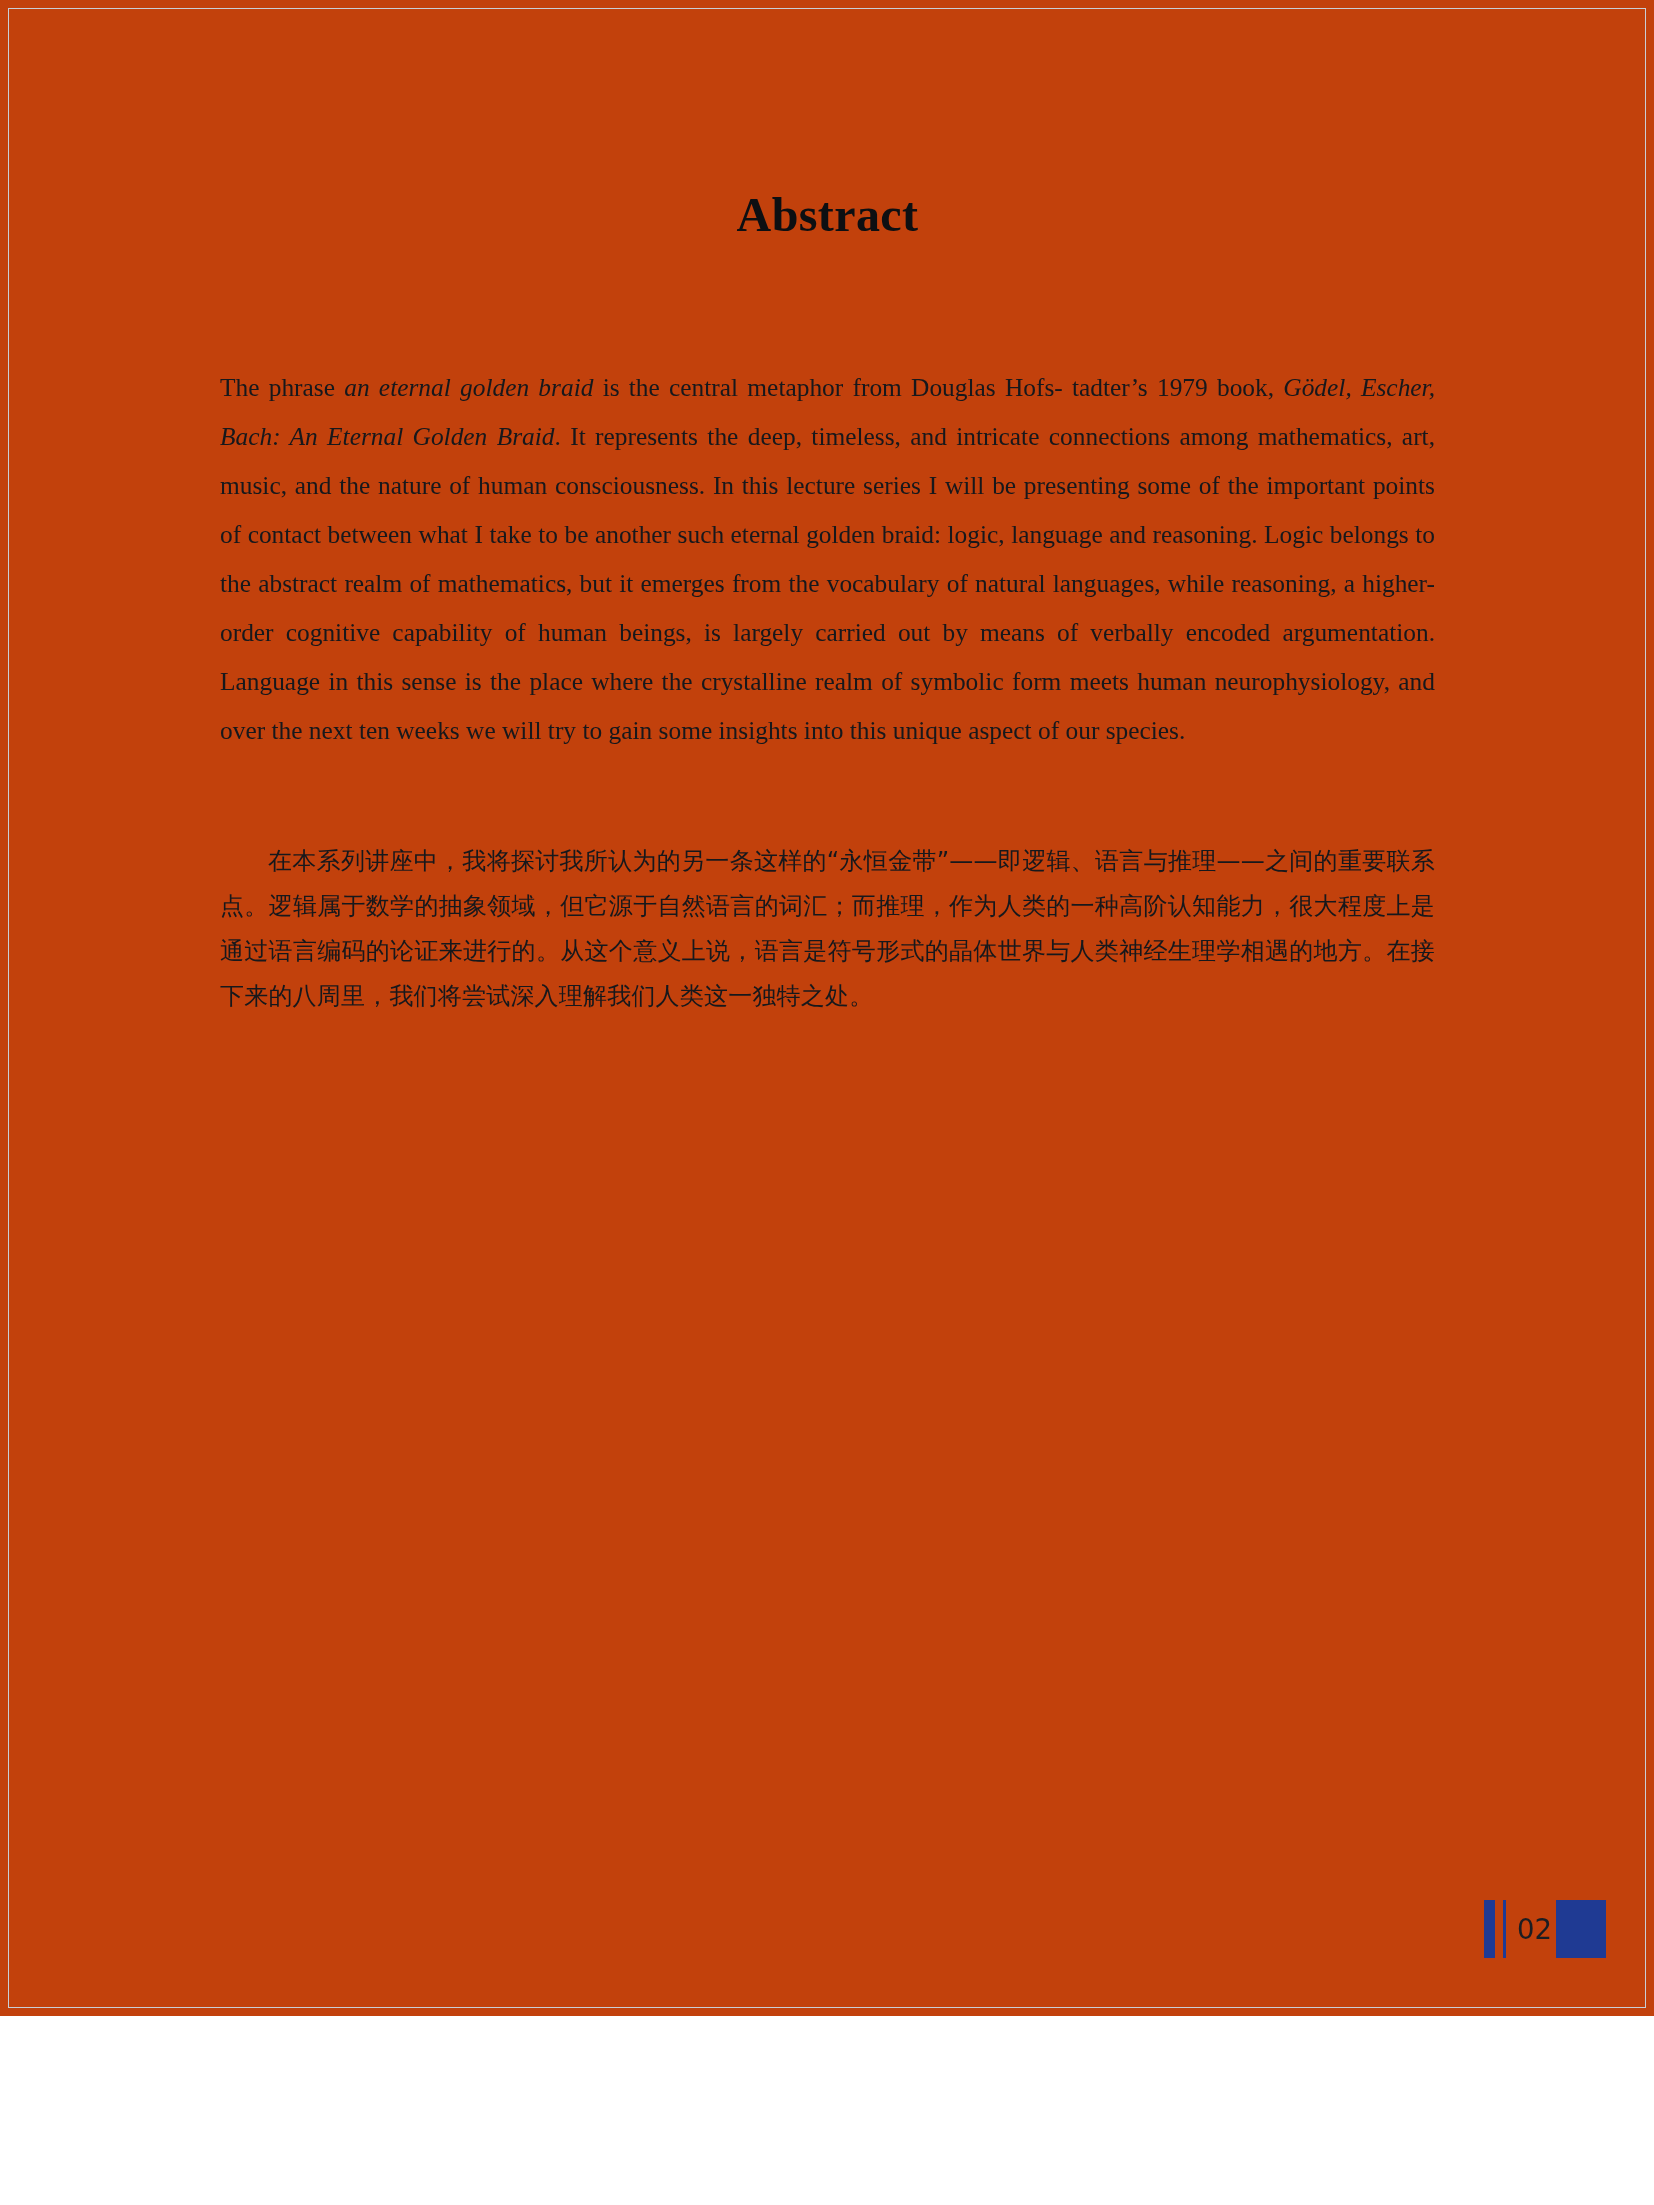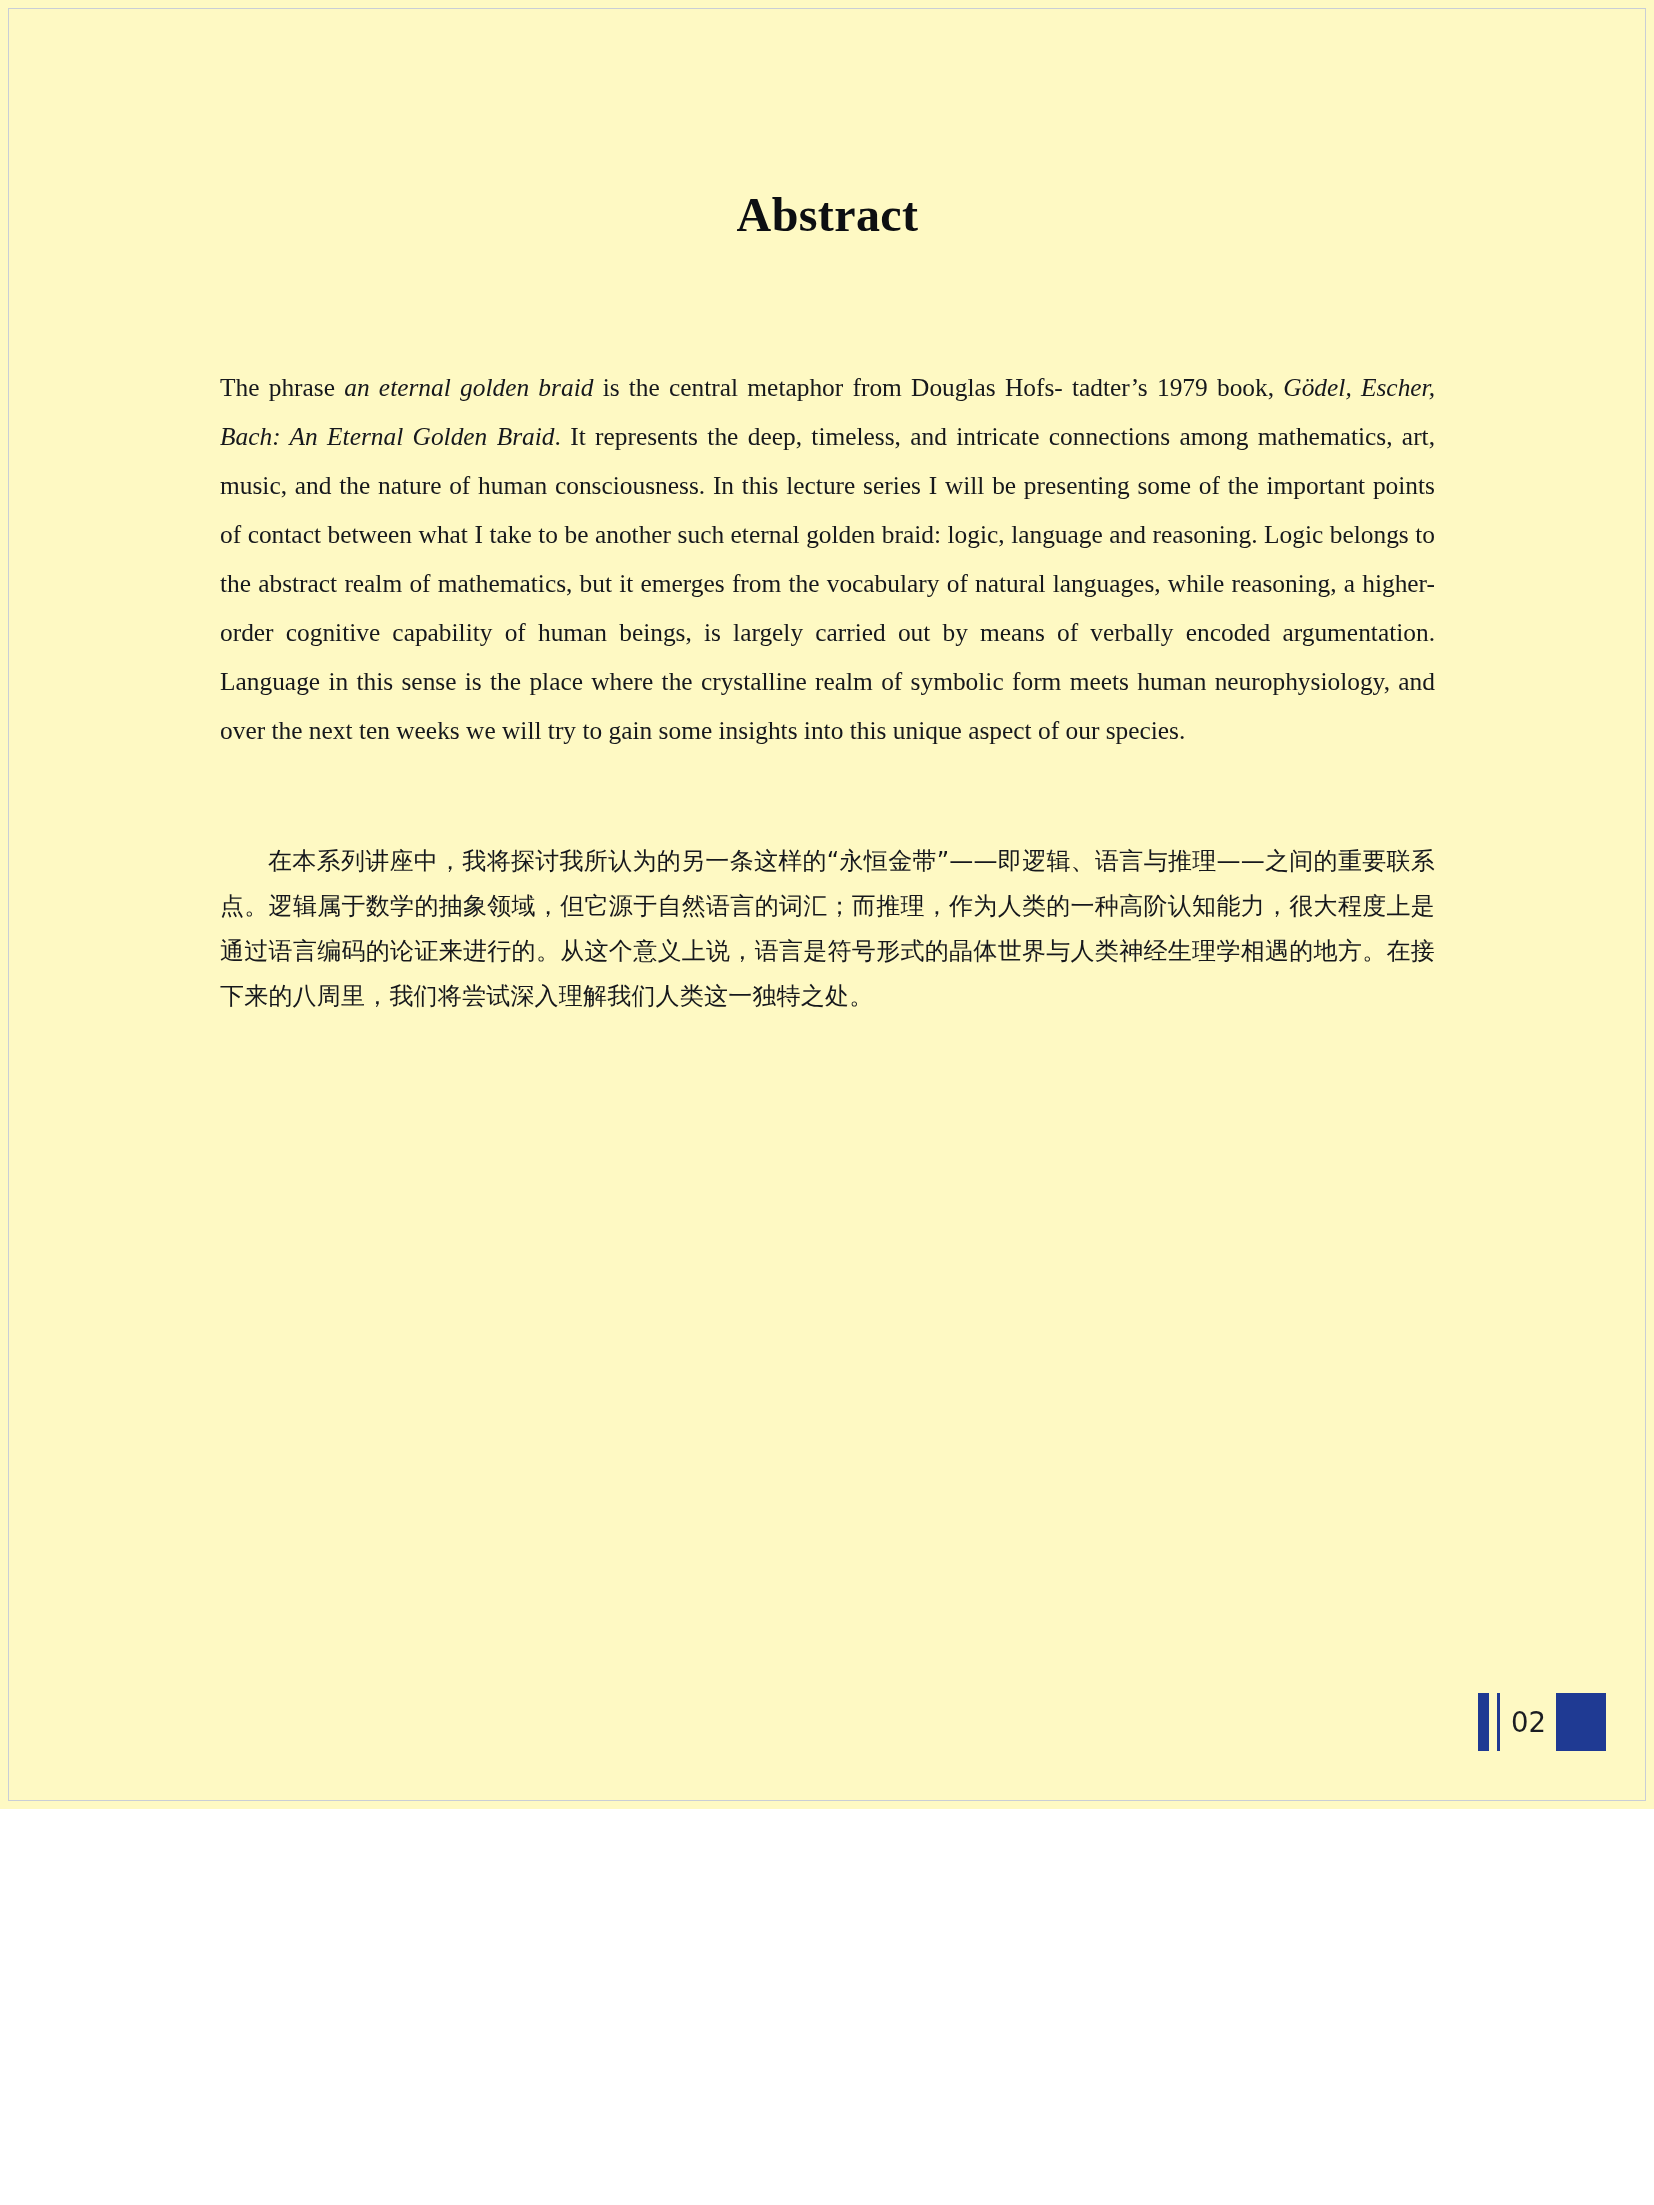--- a/index.html
+++ b/index.html
@@ -3,22 +3,22 @@
 <meta charset="utf-8">
 <style>
   html, body {
     margin: 0;
     padding: 0;
     background: #ffffff;
   }
   .page {
     position: relative;
     width: 1654px;
-    height: 1809px;
-    background: #fef9c3;
+    height: 2016px;
+    background: #c2410c;
     box-sizing: border-box;
     overflow: hidden;
     font-family: "Liberation Serif", serif;
     color: #14161a;
   }
   
   .page-frame {
     position: absolute;
     left: 8px;
     top: 8px;
@@ -90,21 +90,21 @@
     width: 3.2px;
     background: #1f3a93;
     margin-right: 11.3px;
   }
   .badge-num {
     font-family: "DejaVu Sans", sans-serif;
     font-size: 27.5px;
     color: #1b1d22;
     display: flex;
     align-items: center;
-    padding-right: 10px;
+    padding-right: 4px;
   }
   .badge-block {
     width: 50px;
     background: #1f3a93;
   }
 </style>
 </head>
 <body>
 
 <div class="page">

